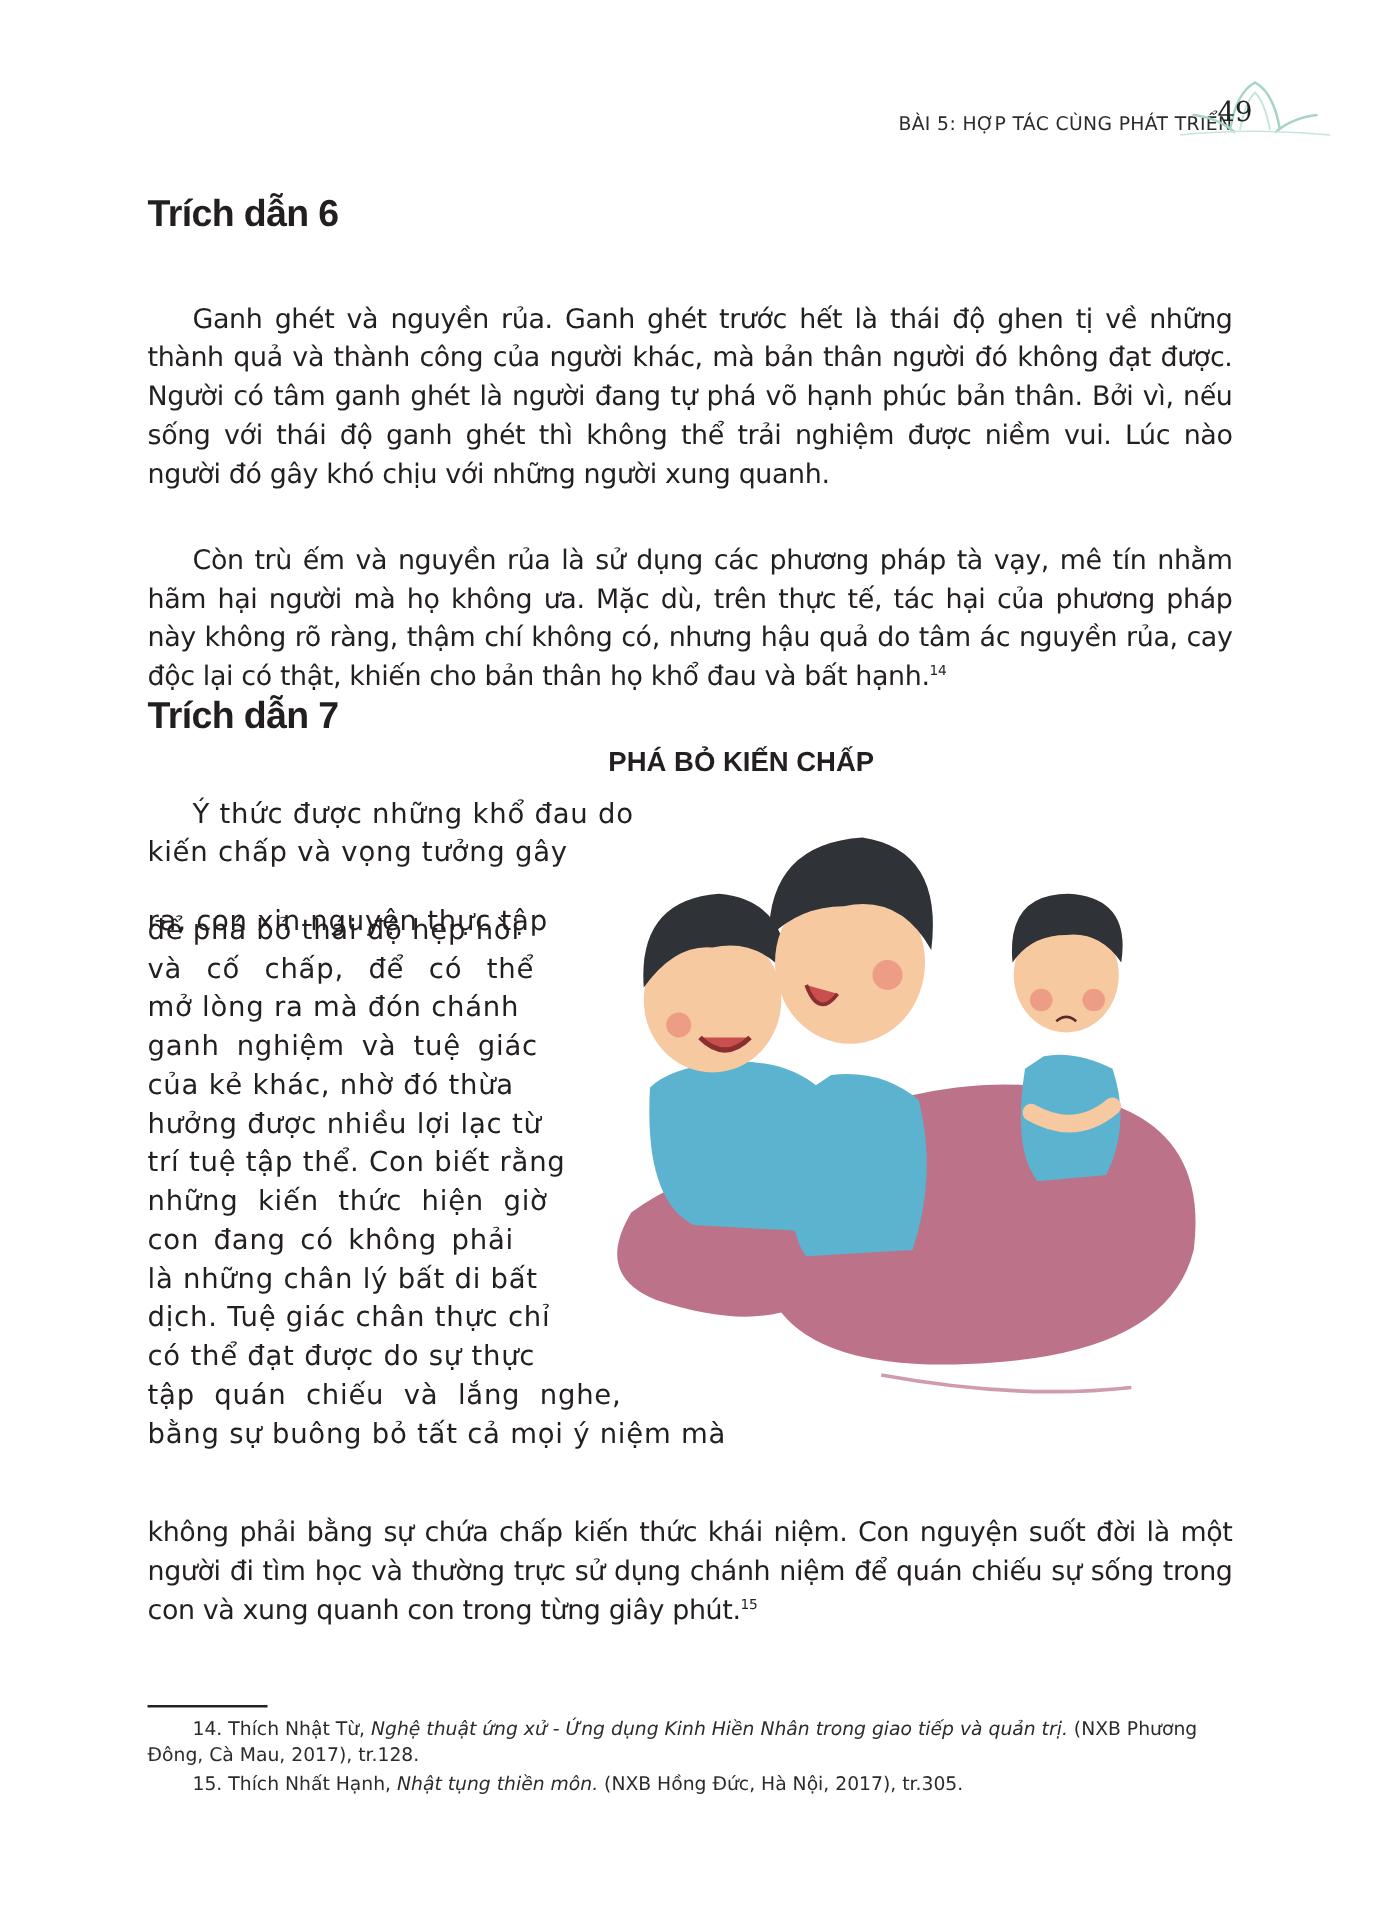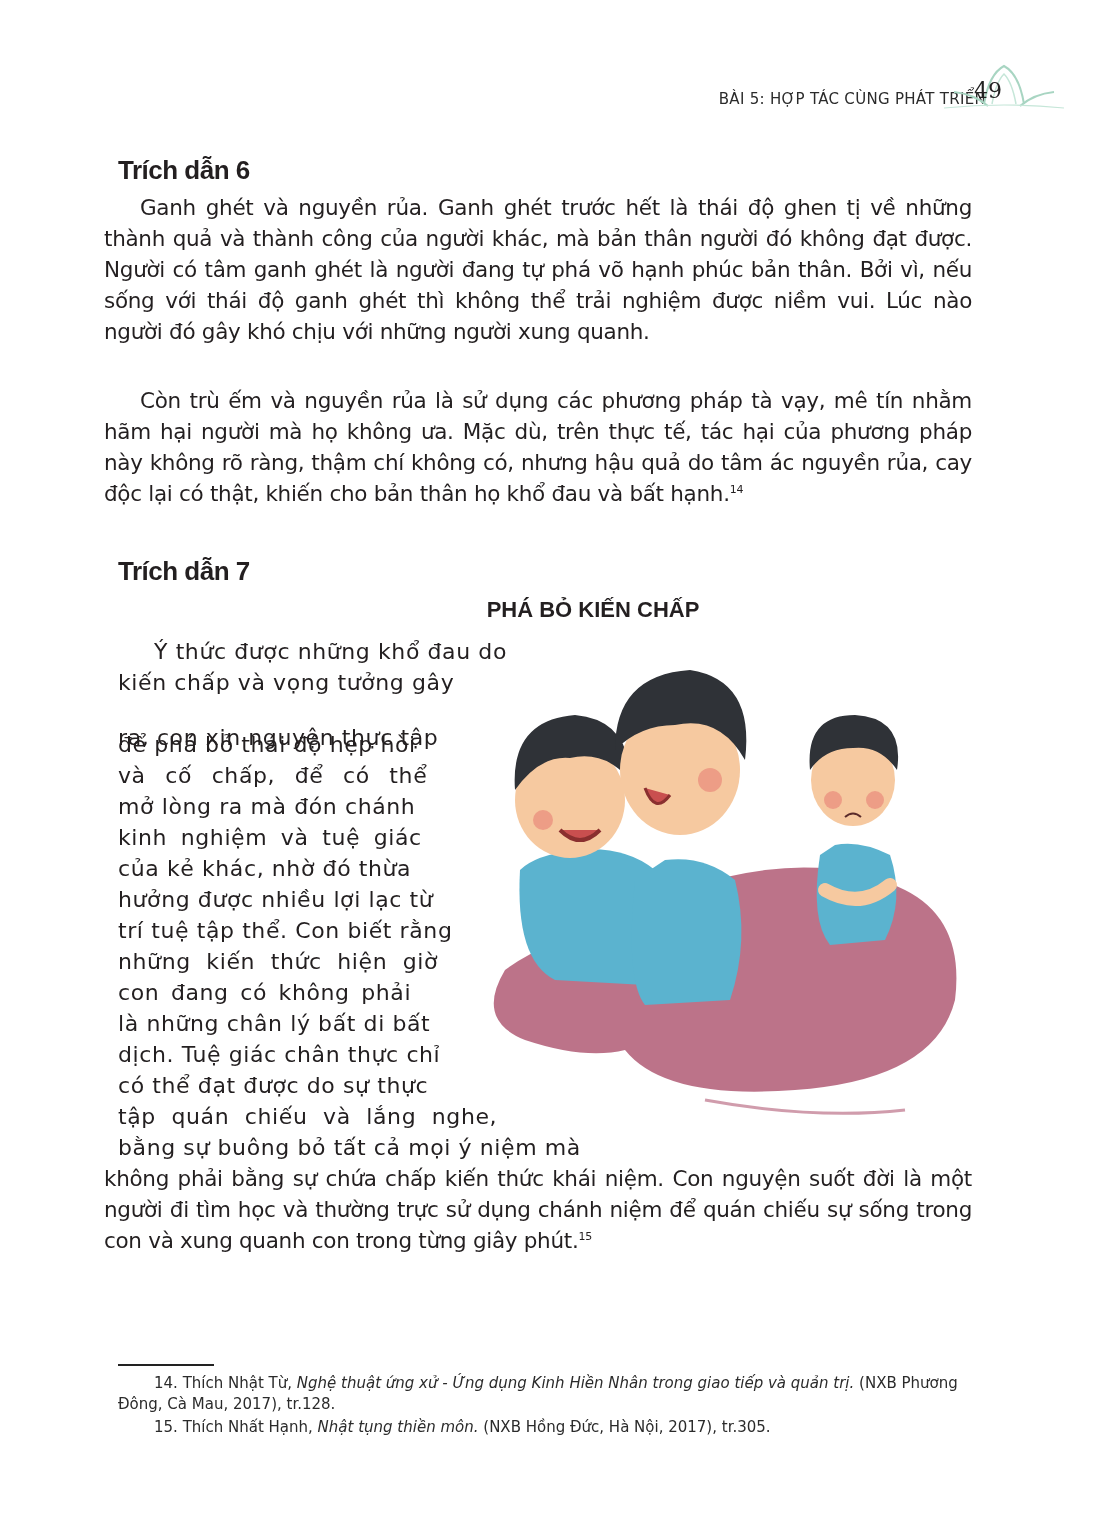--- a/index.html
+++ b/index.html
@@ -1,22 +1,22 @@
 <!DOCTYPE html>
 <html><head>
 <meta charset="utf-8">
 <style>
   html, body { margin:0; padding:0; background:#ffffff; }
   body { width:1106px; height:1531px; position:relative; overflow:hidden;
          font-family:"DejaVu Sans", sans-serif; color:#231f20; }
   .header { position:absolute; top:90px; right:120px; font-size:15px; letter-spacing:0.3px; color:#2b2b2b;text-align:right; }
   .pagenum-wrap { position:absolute; top:64px; left:944px; width:120px; height:50px; }
   .pagenum { position:absolute; left:30px; top:14px; font-family:"DejaVu Serif", serif; font-weight:normal; font-size:22px; color:#222; }
-  .h { position:absolute; left:118px; font-family:"Liberation Sans", sans-serif; font-weight:bold; font-size:26px; letter-spacing:-0.5px; }
-  .para { position:absolute; left:104px; width:868px; font-size:21.5px; line-height:31px; text-align:justify; letter-spacing:-0.3px; }
+  .h { position:absolute; left:118px; font-family:"Liberation Sans", sans-serif; font-weight:bold; font-size:30px; letter-spacing:-0.5px; }
+  .para { position:absolute; left:118px; width:868px; font-size:21.5px; line-height:31px; text-align:justify; letter-spacing:-0.3px;margin-top:48px; }
   .para .indent { display:inline-block; width:36px; }
   sup { font-size:11px; vertical-align:super; line-height:0; }
   .title { position:absolute; top:597px; left:0; width:1106px; text-align:center; font-family:"Liberation Sans", sans-serif; font-weight:bold; font-size:22px; padding-left:80px; box-sizing:border-box; }
   .wrapline { position:absolute; left:118px; font-size:22px; line-height:31px; white-space:nowrap; letter-spacing:0.6px; }
   .illus { position:absolute; left:465px; top:640px; width:560px; height:480px; }
   .footrule { position:absolute; left:118px; top:1364px; width:96px; height:1.5px; background:#222; }
   .fn { position:absolute; left:118px; width:880px; font-size:15px; line-height:21px; color:#2b2b2b; }
   .fn i { }
 </style>
 </head>
@@ -41,21 +41,21 @@
 <div class="h" style="top:556px">Trích dẫn 7</div>
 <div class="title">PHÁ BỎ KIẾN CHẤP</div>
 
 <div>
   <div class="wrapline" style="top:636px;left:154px">Ý thức được những khổ đau do</div>
   <div class="wrapline" style="top:667px">kiến chấp và vọng tưởng gây</div>
   <div class="wrapline" style="top:722px">ra, con xin nguyện thực tập</div>
   <div class="wrapline" style="top:729px">để phá bỏ thái độ hẹp hòi</div>
   <div class="wrapline" style="top:760px;word-spacing:12px">và cố chấp, để có thể</div>
   <div class="wrapline" style="top:791px">mở lòng ra mà đón chánh</div>
-  <div class="wrapline" style="top:822px;word-spacing:6px">kinh nghiệm và tuệ giác</div>
+  <div class="wrapline" style="top:822px;word-spacing:6px">ganh nghiệm và tuệ giác</div>
   <div class="wrapline" style="top:853px">của kẻ khác, nhờ đó thừa</div>
   <div class="wrapline" style="top:884px">hưởng được nhiều lợi lạc từ</div>
   <div class="wrapline" style="top:915px">trí tuệ tập thể. Con biết rằng</div>
   <div class="wrapline" style="top:946px;word-spacing:8px">những kiến thức hiện giờ</div>
   <div class="wrapline" style="top:977px;word-spacing:4px">con đang có không phải</div>
   <div class="wrapline" style="top:1008px">là những chân lý bất di bất</div>
   <div class="wrapline" style="top:1039px">dịch. Tuệ giác chân thực chỉ</div>
   <div class="wrapline" style="top:1070px">có thể đạt được do sự thực</div>
   <div class="wrapline" style="top:1101px;word-spacing:8px">tập quán chiếu và lắng nghe,</div>
   <div class="wrapline" style="top:1132px">bằng sự buông bỏ tất cả mọi ý niệm mà</div>

